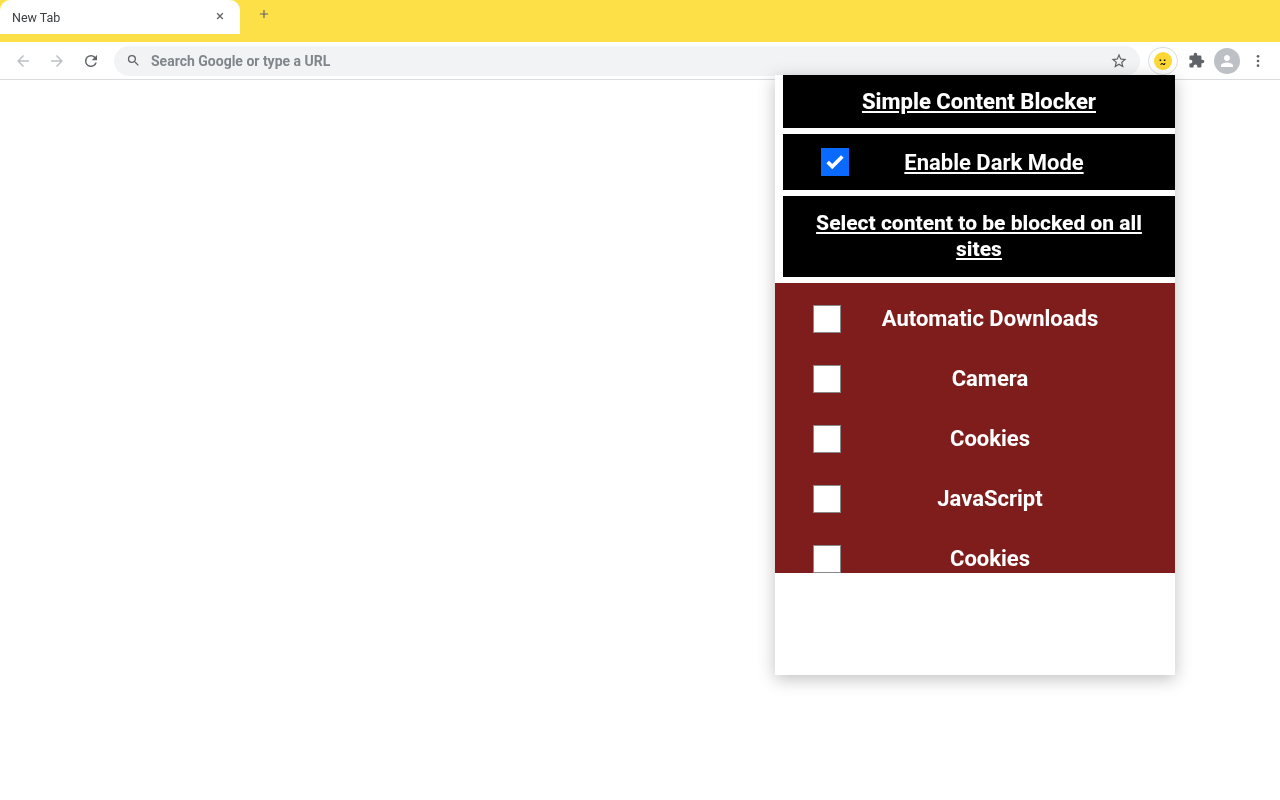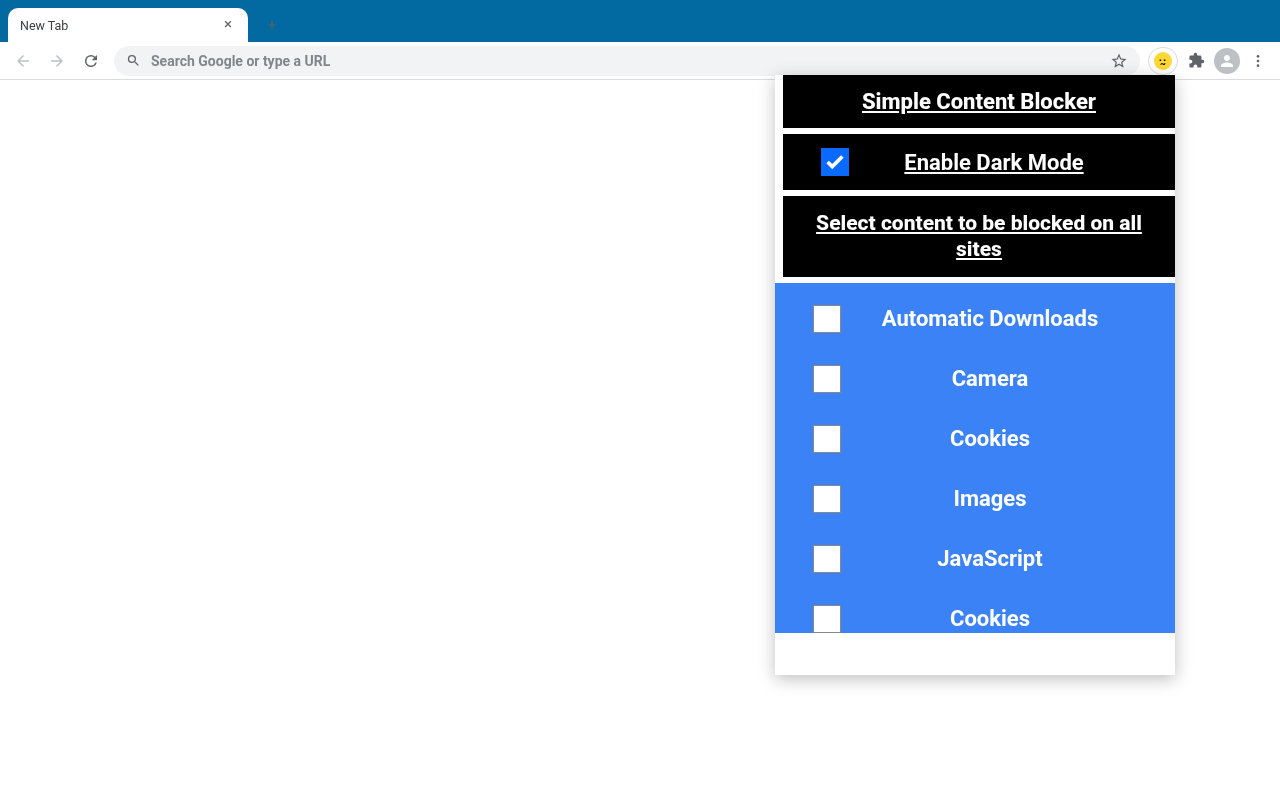--- a/index.html
+++ b/index.html
@@ -8,24 +8,22 @@
       background: #fff;
       width: 1280px;
       height: 800px;
       overflow: hidden;
       position: relative;
     }
 
     
     .tab-strip {
       height: 42px;
-      background: #0369a1;
-      display: flex;
-      align-items: flex-end;
-      padding-left: 8px;
+      background: #fde047;
+      display: flex;
     }
     .tab {
       background: #fff;
       height: 34px;
       width: 240px;
       border-radius: 10px 10px 0 0;
       display: flex;
       align-items: center;
       padding: 0 12px;
       font-size: 12.5px;
@@ -183,21 +181,21 @@
       text-align: center;
       padding-right: 50px;
     }
     .panel-subtitle {
       font-size: 21px;
       font-weight: 800;
       text-align: center;
       line-height: 1.25;
     }
     .options-panel {
-      background: #3b82f6;
+      background: #7f1d1d;
       color: #fff;
       padding: 22px 12px 0 12px;
       margin-top: 6px;
     }
     .option-row {
       display: flex;
       align-items: center;
       margin-bottom: 32px;
     }
     .option-row:last-child { margin-bottom: 10px; }
@@ -314,26 +312,20 @@
       <div class="option-row">
         <div class="check-wrap">
             <span class="checkbox"></span>
           </div>
         <span class="row-label">Cookies</span>
       </div>
       <div class="option-row">
         <div class="check-wrap">
             <span class="checkbox"></span>
           </div>
-        <span class="row-label">Images</span>
-      </div>
-      <div class="option-row">
-        <div class="check-wrap">
-            <span class="checkbox"></span>
-          </div>
         <span class="row-label">JavaScript</span>
       </div>
       <div class="option-row">
         <div class="check-wrap">
             <span class="checkbox"></span>
           </div>
         <span class="row-label">Cookies</span>
       </div>
     </div>
 

